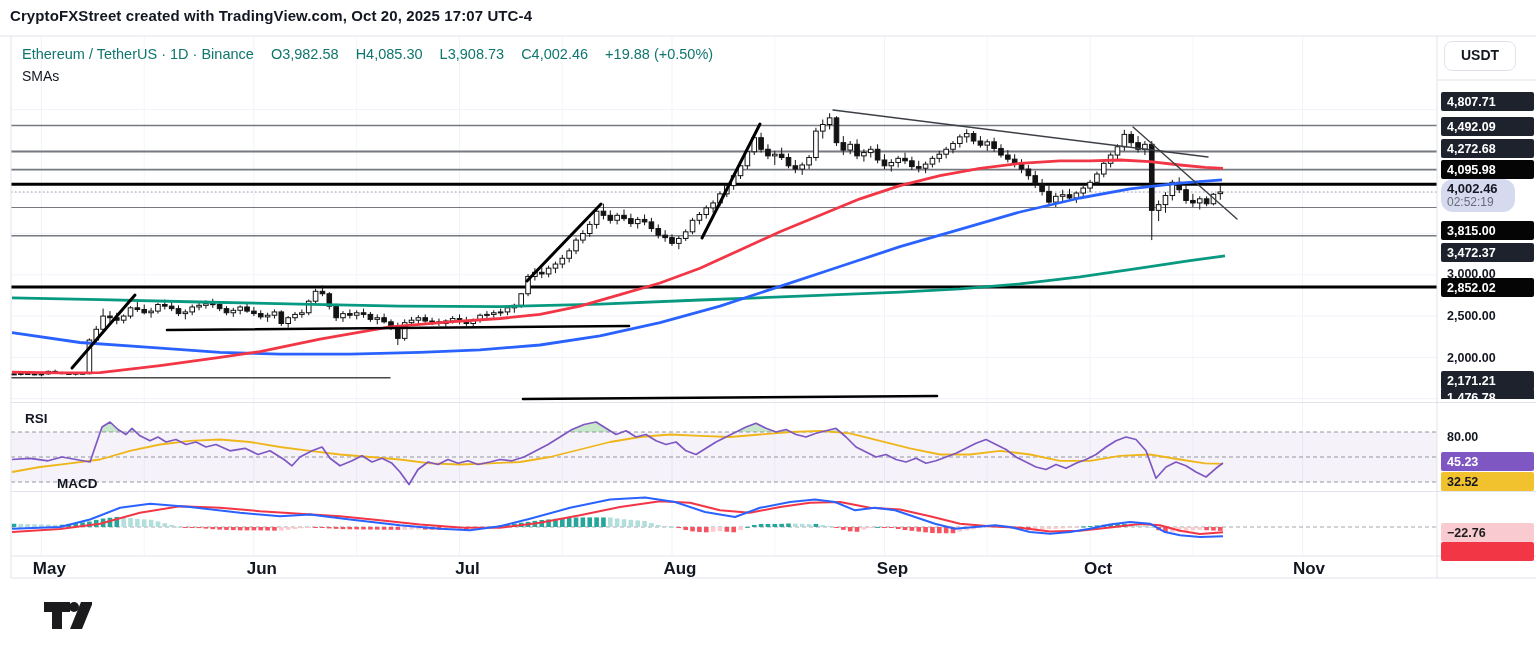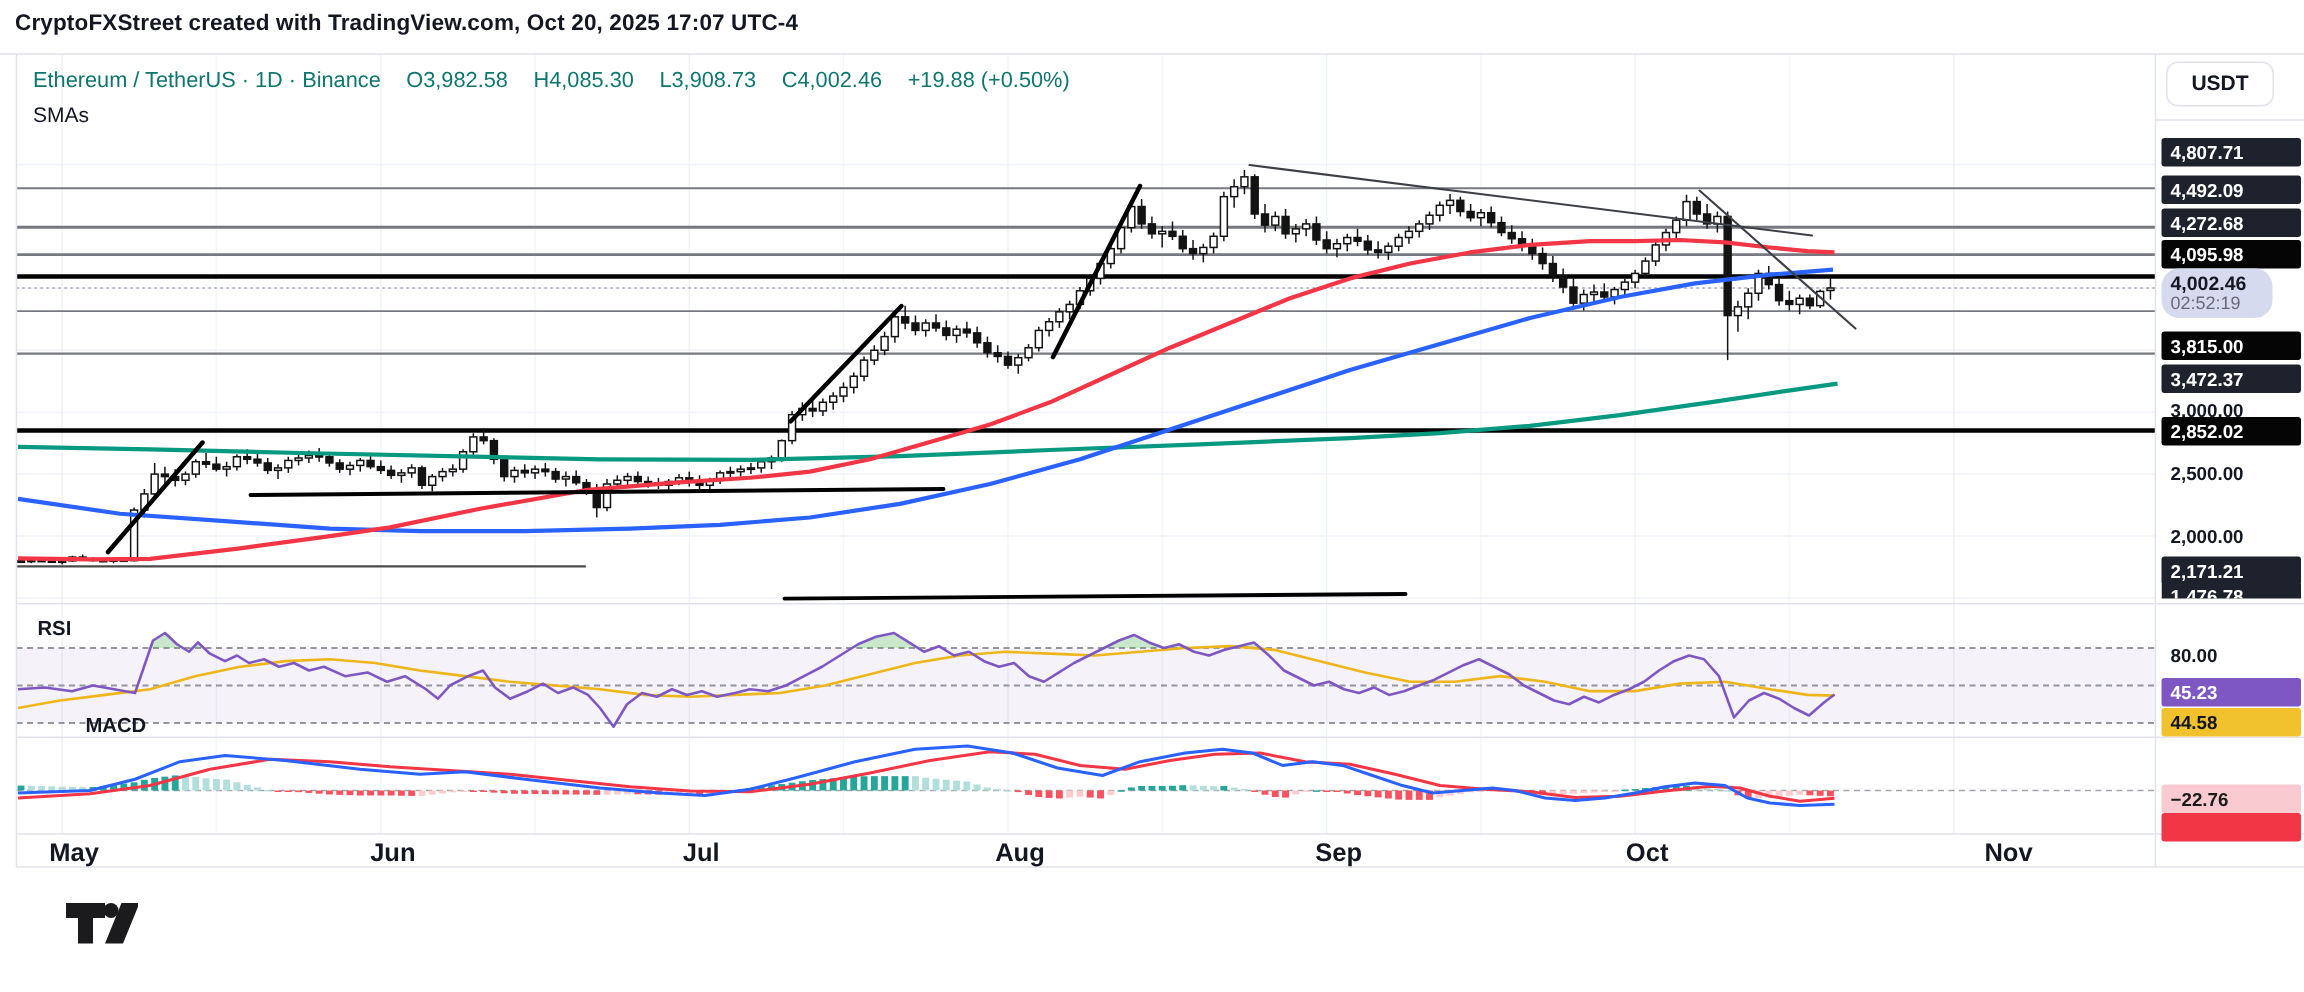--- a/index.html
+++ b/index.html
@@ -668,36 +668,36 @@
       <div class="albl black" style="top: 221px;">3,815.00</div>
       <div class="albl dark" style="top: 243px;">3,472.37</div>
       <div class="albl plain" style="top: 264px;">3,000.00</div>
       <div class="albl black" style="top: 278px;">2,852.02</div>
       <div class="albl plain" style="top: 306px;">2,500.00</div>
       <div class="albl plain" style="top: 348px;">2,000.00</div>
       <div class="albl dark" style="top: 371px;">2,171.21</div>
       <div class="albl dark clipped" style="top: 388px;">1,476.78</div>
       <div class="albl plain" style="top: 427px;">80.00</div>
       <div class="albl purple" style="top: 452px;">45.23</div>
-      <div class="albl yellow" style="top: 472px;">44.58</div>
+      <div class="albl yellow" style="top: 472px;">32.52</div>
       <div class="albl pink" style="top: 523px;">−22.76</div>
       <div class="albl redbar" style="top: 542px;"></div>
       <div class="cur-badge" style="top: 179px;">
         <div class="p">4,002.46</div>
         <div class="cd">02:52:19</div>
       </div>
     </div>
   <div id="month-labels">
       <div class="mlbl" style="left: 49.416px;">May</div>
       <div class="mlbl" style="left: 261.89px;">Jun</div>
       <div class="mlbl" style="left: 467.51px;">Jul</div>
       <div class="mlbl" style="left: 679.984px;">Aug</div>
       <div class="mlbl" style="left: 892.458px;">Sep</div>
       <div class="mlbl" style="left: 1098.08px;">Oct</div>
-      <div class="mlbl" style="left: 1339px;">Nov</div>
+      <div class="mlbl" style="left: 1309px;">Nov</div>
     </div>
 
   <div class="pane-label" style="left:25px;top:411px;">RSI</div>
   <div class="pane-label" style="left:25px;top:476px;padding-left:32px;">MACD</div>
 
   <div class="logo-row">
     <svg width="92" height="46">
       <path d="M44 8 h26 v10 h-8 v17 h-10 v-17 h-8 z" fill="#1b1b1d"></path>
       <circle cx="74" cy="13" r="5" fill="#1b1b1d"></circle>
       <path d="M81 8 h12 l-11 27 h-12 z" fill="#1b1b1d"></path>

